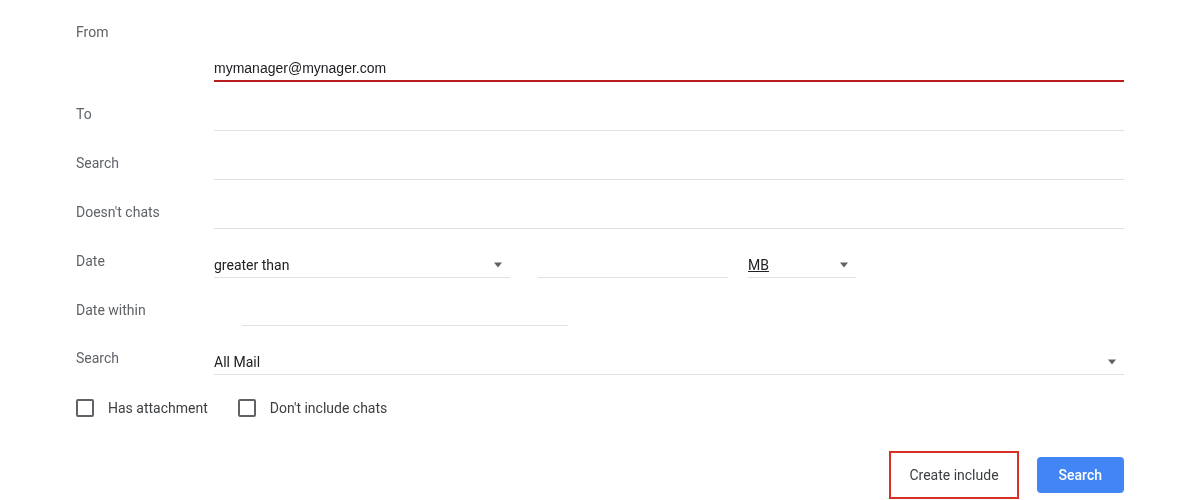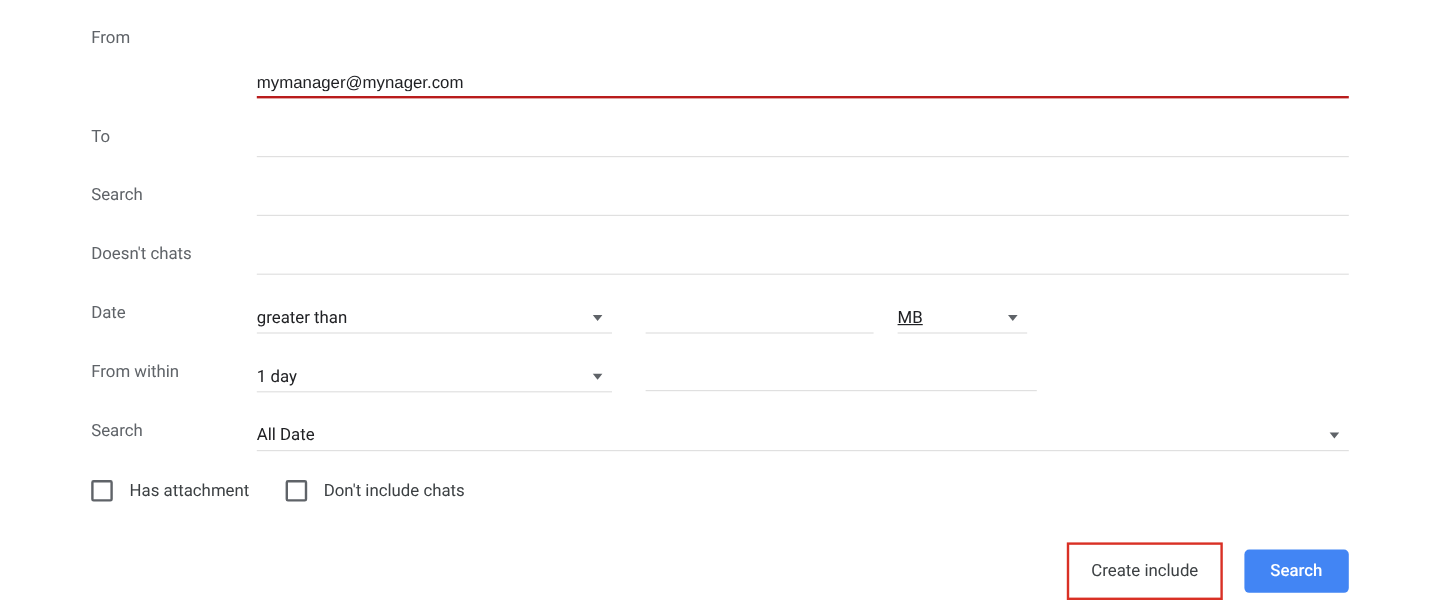--- a/index.html
+++ b/index.html
@@ -168,32 +168,28 @@
       <span class="caret"></span>
     </div>
     <input type="text" class="num-input" value="" style="">
     <div class="select-wrap unit">
       <span>MB</span>
       <span class="caret"></span>
     </div>
   </div>
 
   <div class="form-row date-row">
-    <div class="label">From within</div>
-    <div class="select-wrap range">
-      <span>1 day</span>
-      <span class="caret"></span>
-    </div>
+    <div class="label">Date within</div>
     <input type="text" class="date-input" value="" style="">
   </div>
 
   <div class="form-row search-row">
     <div class="label">Search</div>
     <div class="select-wrap mail">
-      <span>All Date</span>
+      <span>All Mail</span>
       <span class="caret"></span>
     </div>
   </div>
 
   <div class="checks-row">
     <div class="check-item">
       <span class="checkbox"></span>
       <span class="check-label">Has attachment</span>
     </div>
     <div class="check-item">

